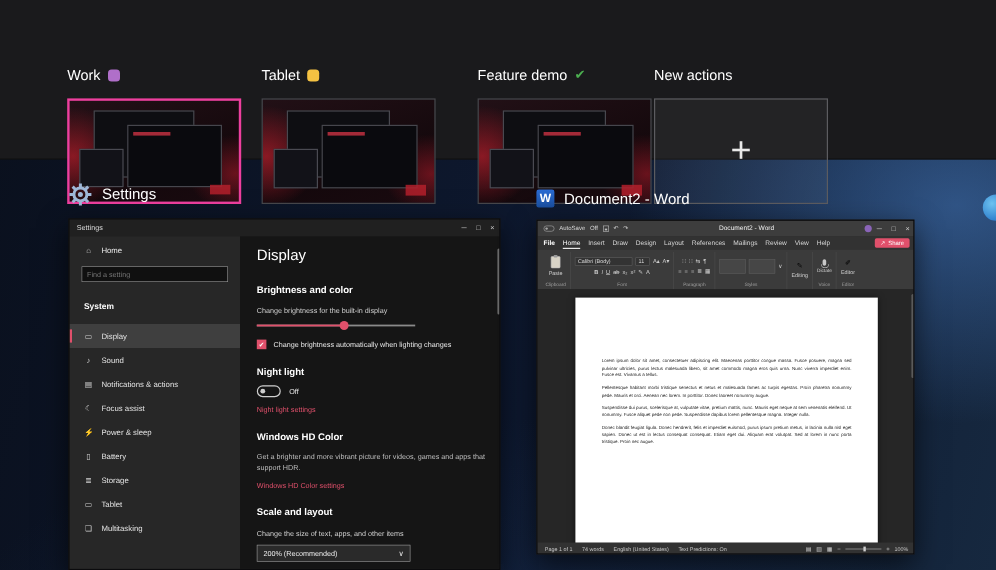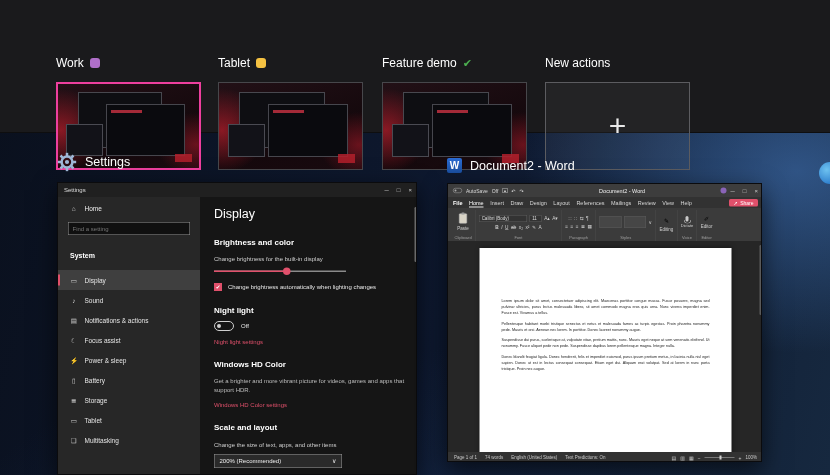--- a/index.html
+++ b/index.html
@@ -11,21 +11,21 @@
   }
   .stage{position:absolute;inset:0;
     background:
       radial-gradient(420px 280px at 96% 36%, rgba(70,122,192,.55), rgba(70,122,192,0) 65%),
       radial-gradient(620px 320px at 45% 120%, rgba(32,58,100,.35), rgba(32,58,100,0) 70%),
       linear-gradient(105deg,#0a101d 0%,#0e1930 55%,#16283f 100%);
   }
   
   .topstrip{position:absolute;left:0;top:0;width:830px;height:133px;background:#1a1a1c;border-bottom:1px solid rgba(0,0,0,.45);}
   .desktop-col{position:absolute;top:8px;width:145px;margin-top:44px;}
-  #dcol1{left:56px}#dcol2{left:218px}#dcol3{left:382px}#dcol4{left:545px}
+  #dcol1{left:56px}#dcol2{left:218px}#dcol3{left:398px}#dcol4{left:545px}
   .desktop-label{color:#fff;font-size:12px;height:22px;display:flex;align-items:center;gap:6px;cursor:pointer;}
   .emoji-dot{width:10px;height:10px;border-radius:3px;display:inline-block;background:#888;}
   .emoji-char{font-size:11px;line-height:1;}
   .thumb{position:relative;margin-top:8px;width:145px;height:88px;border:1px solid #47474b;cursor:pointer;overflow:hidden;
     background:
       radial-gradient(45% 70% at 2% 55%, rgba(198,32,46,.65), rgba(198,32,46,0) 70%),
       radial-gradient(40% 55% at 98% 72%, rgba(172,25,40,.55), rgba(172,25,40,0) 70%),
       linear-gradient(160deg,#221016,#15090d 60%,#1a0b10);
   }
   .thumb.selected{border:2px solid var(--selection);}

